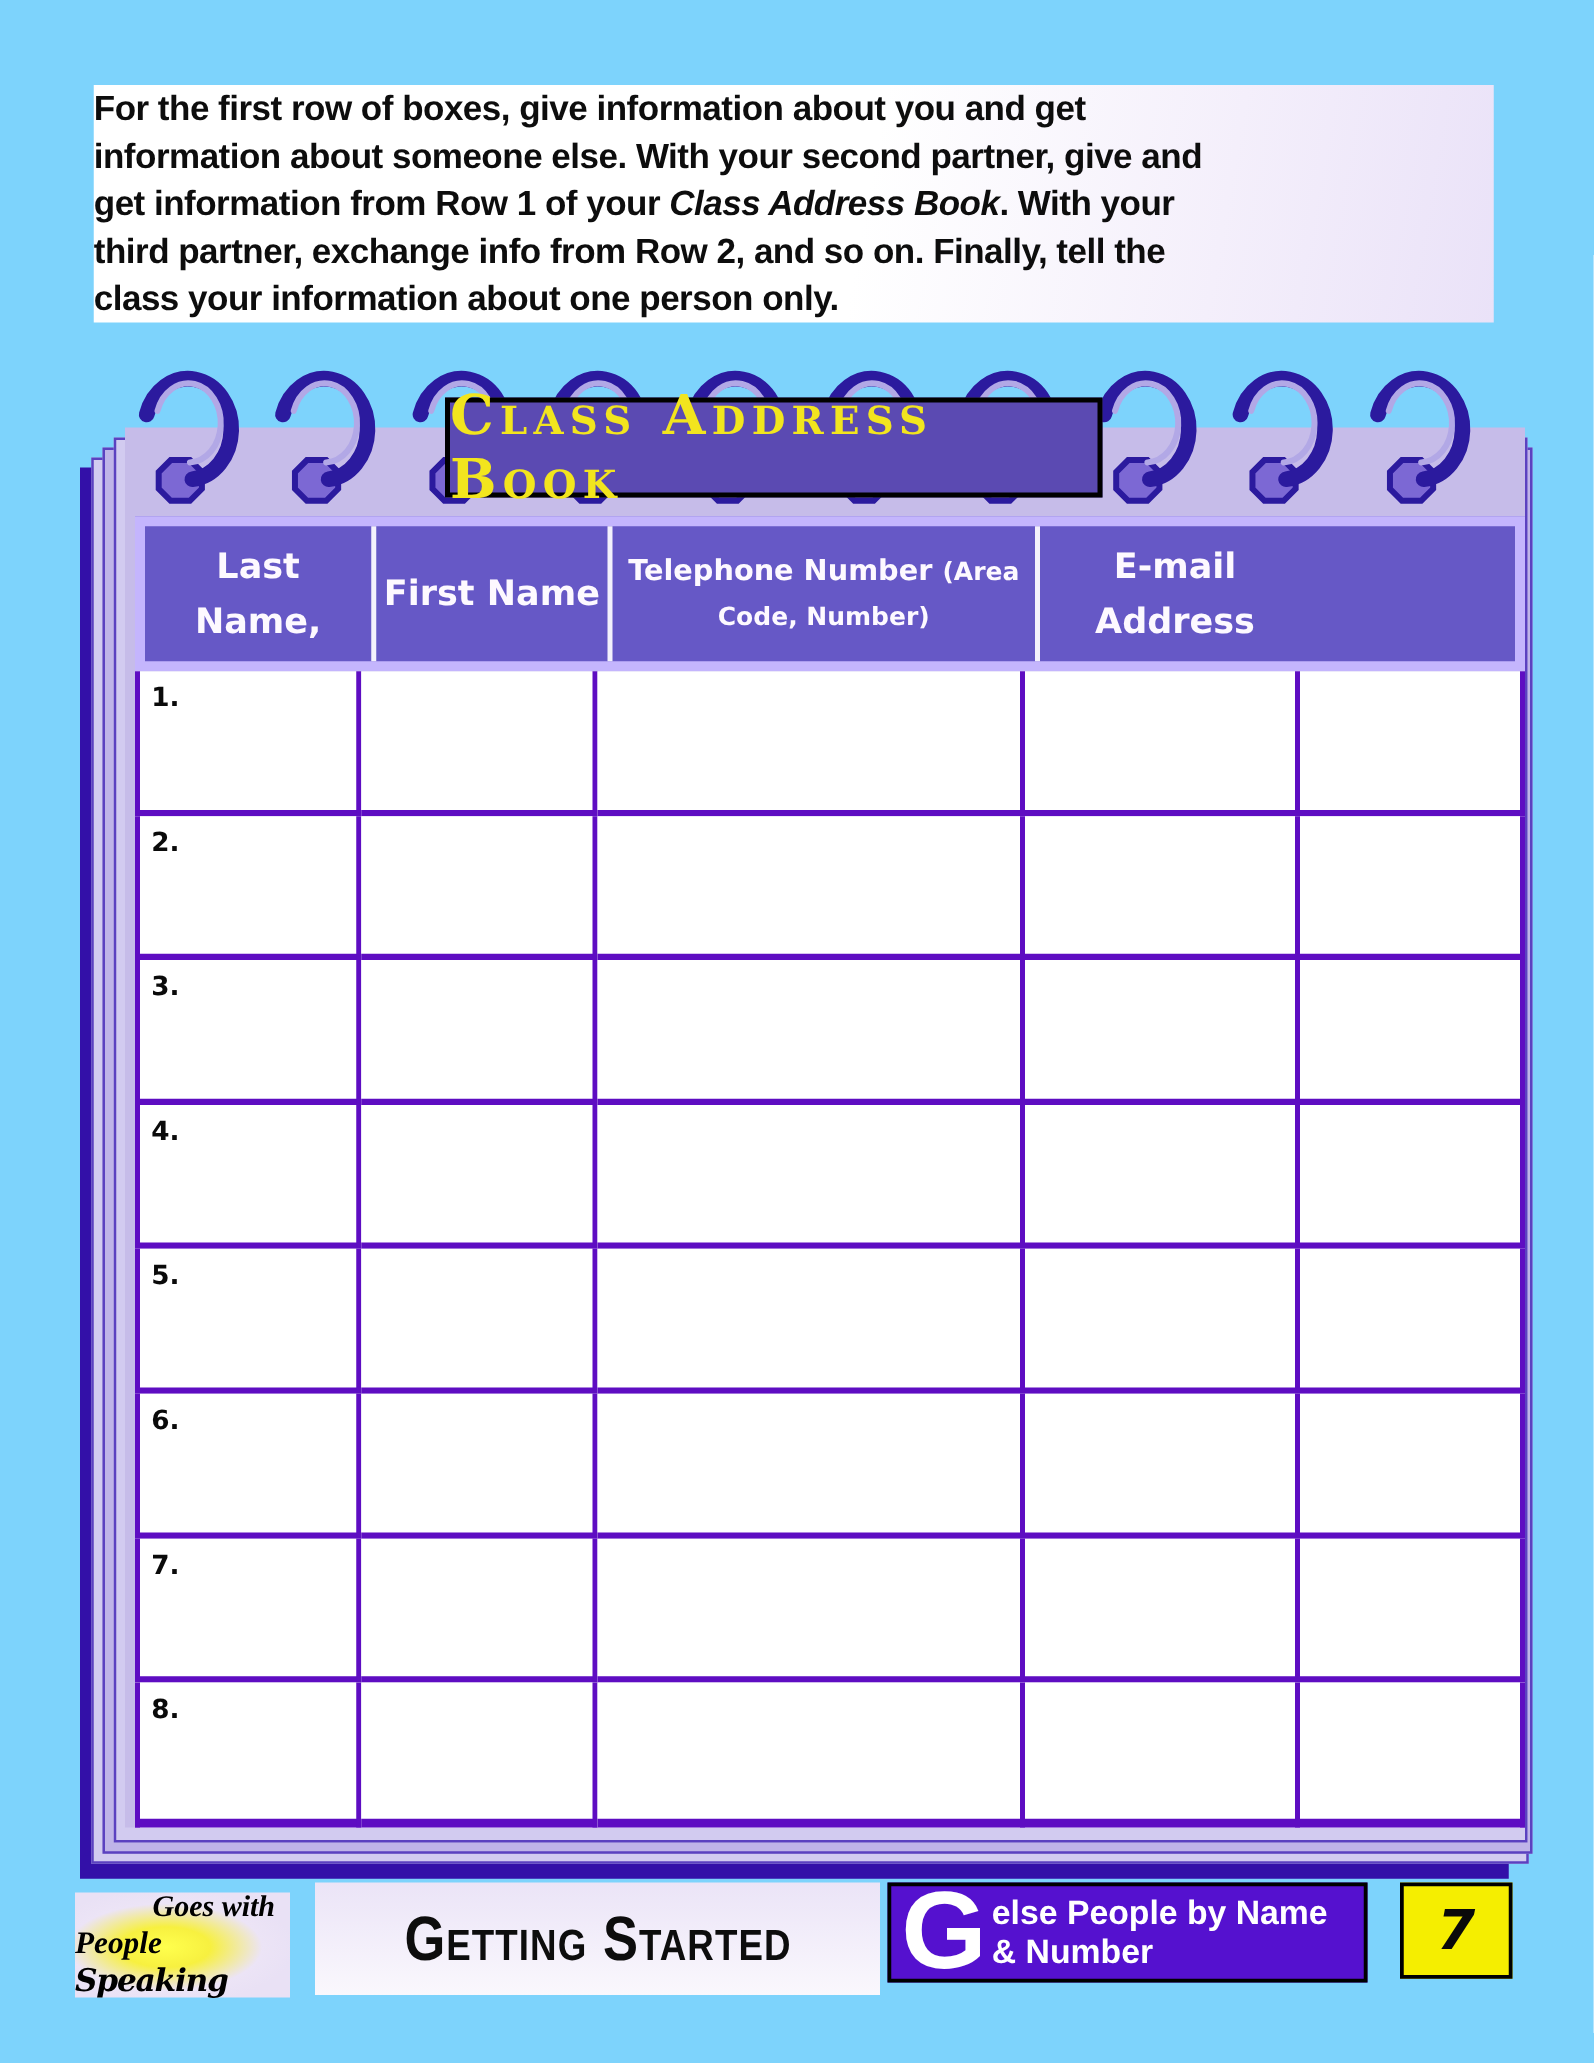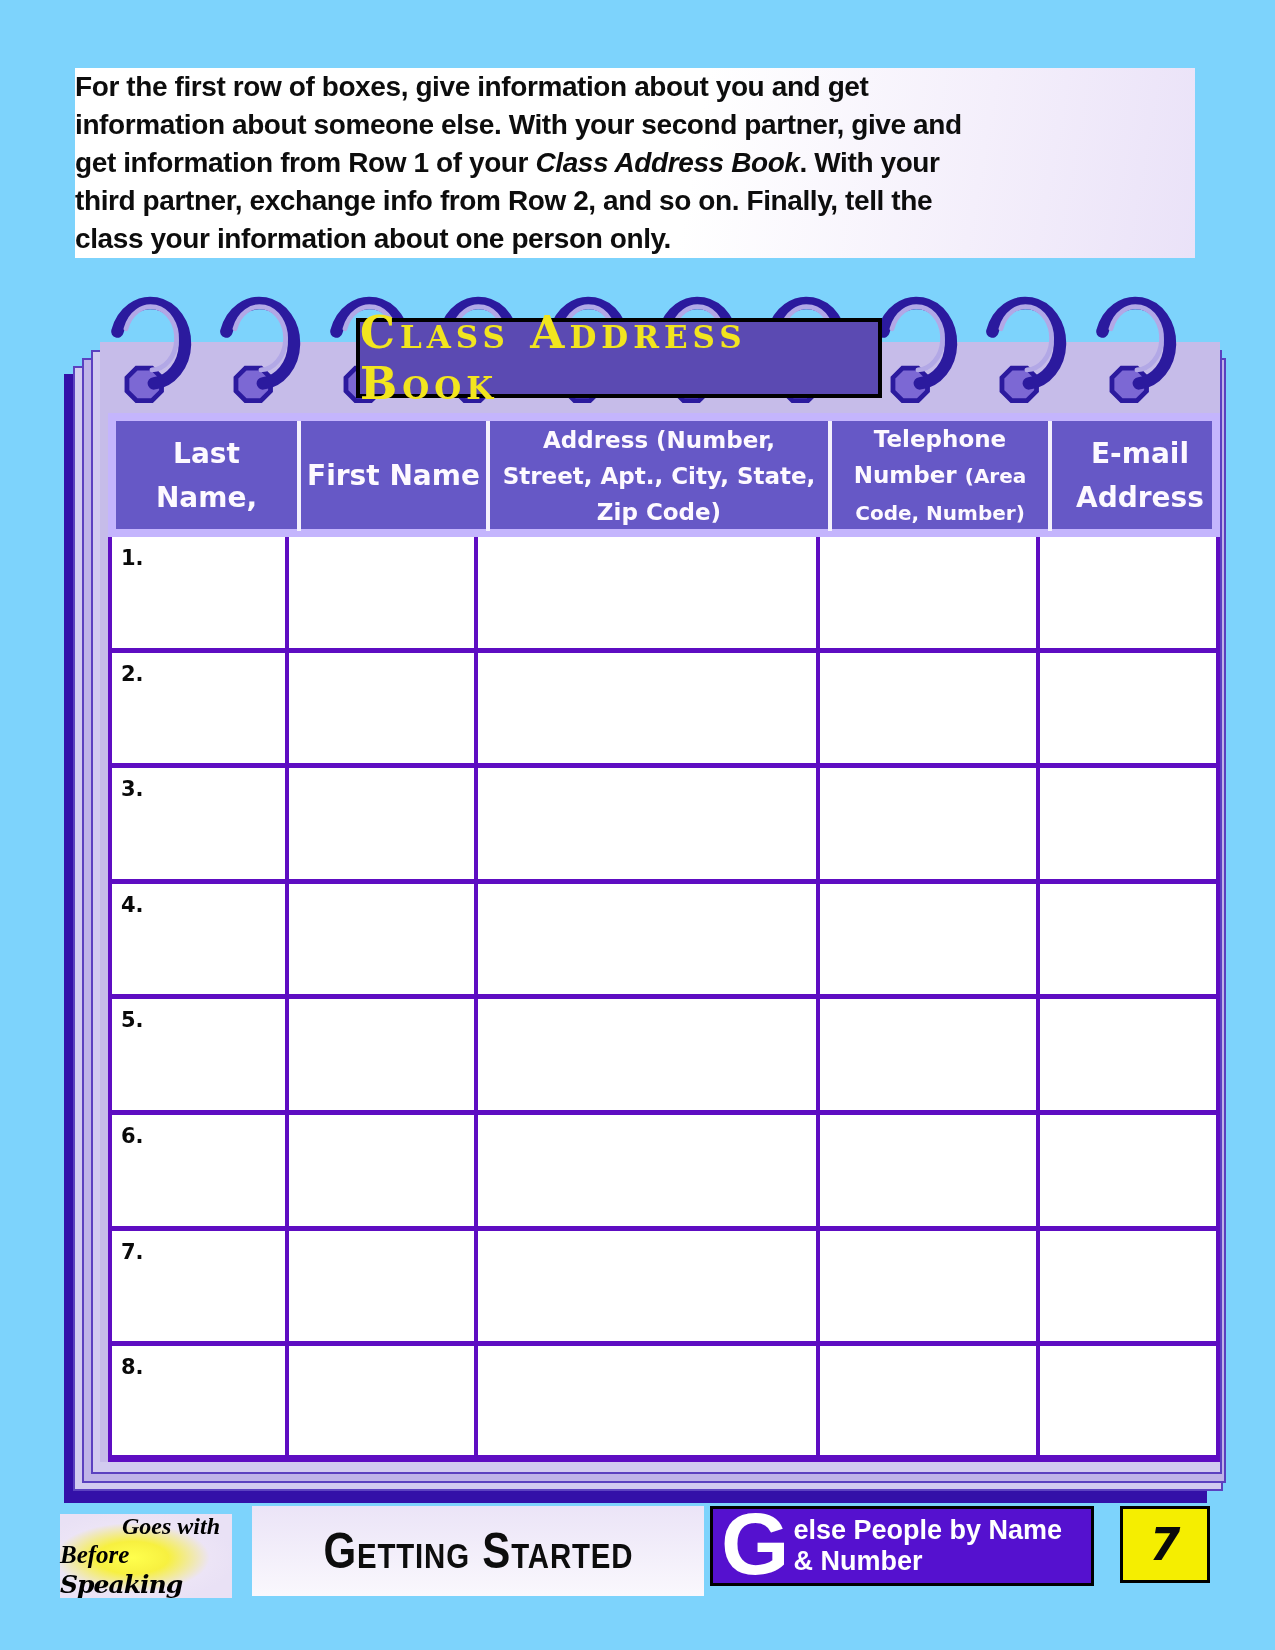--- a/index.html
+++ b/index.html
@@ -153,23 +153,20 @@
     </div>
 
     <div class="thead">
       <div class="th">
           <span>Last Name,</span>
         </div>
       <div class="th">
           <span>First Name</span>
         </div>
       <div class="th small">
-          <span>Address (Number, Street, Apt., City, State, Zip Code)</span>
-        </div>
-      <div class="th small">
           <span><span>Telephone Number</span> <span class="h-sub">(Area Code, Number)</span></span>
         </div>
       <div class="th">
           <span>E-mail Address</span>
         </div>
     </div>
 
     <div class="tbody">
       <div class="td">
           <span class="rownum">1.</span>
@@ -225,21 +222,21 @@
         </div>
       <div class="td"></div>
         <div class="td"></div>
         <div class="td"></div>
         <div class="td"></div>
     </div>
   </div>
 
   <div class="badge">
     <div class="b1"><span>Goes with</span></div>
-    <div class="b2"><span>Before</span> <span class="script">Speaking</span></div>
+    <div class="b2"><span>People</span> <span class="script">Speaking</span></div>
   </div>
 
   <div class="strip">
     <span>Getting Started</span>
   </div>
 
   <div class="lesson">
     <span class="dropcap">G</span>
     <span class="lesson-text">
       <span>else People by Name</span>

